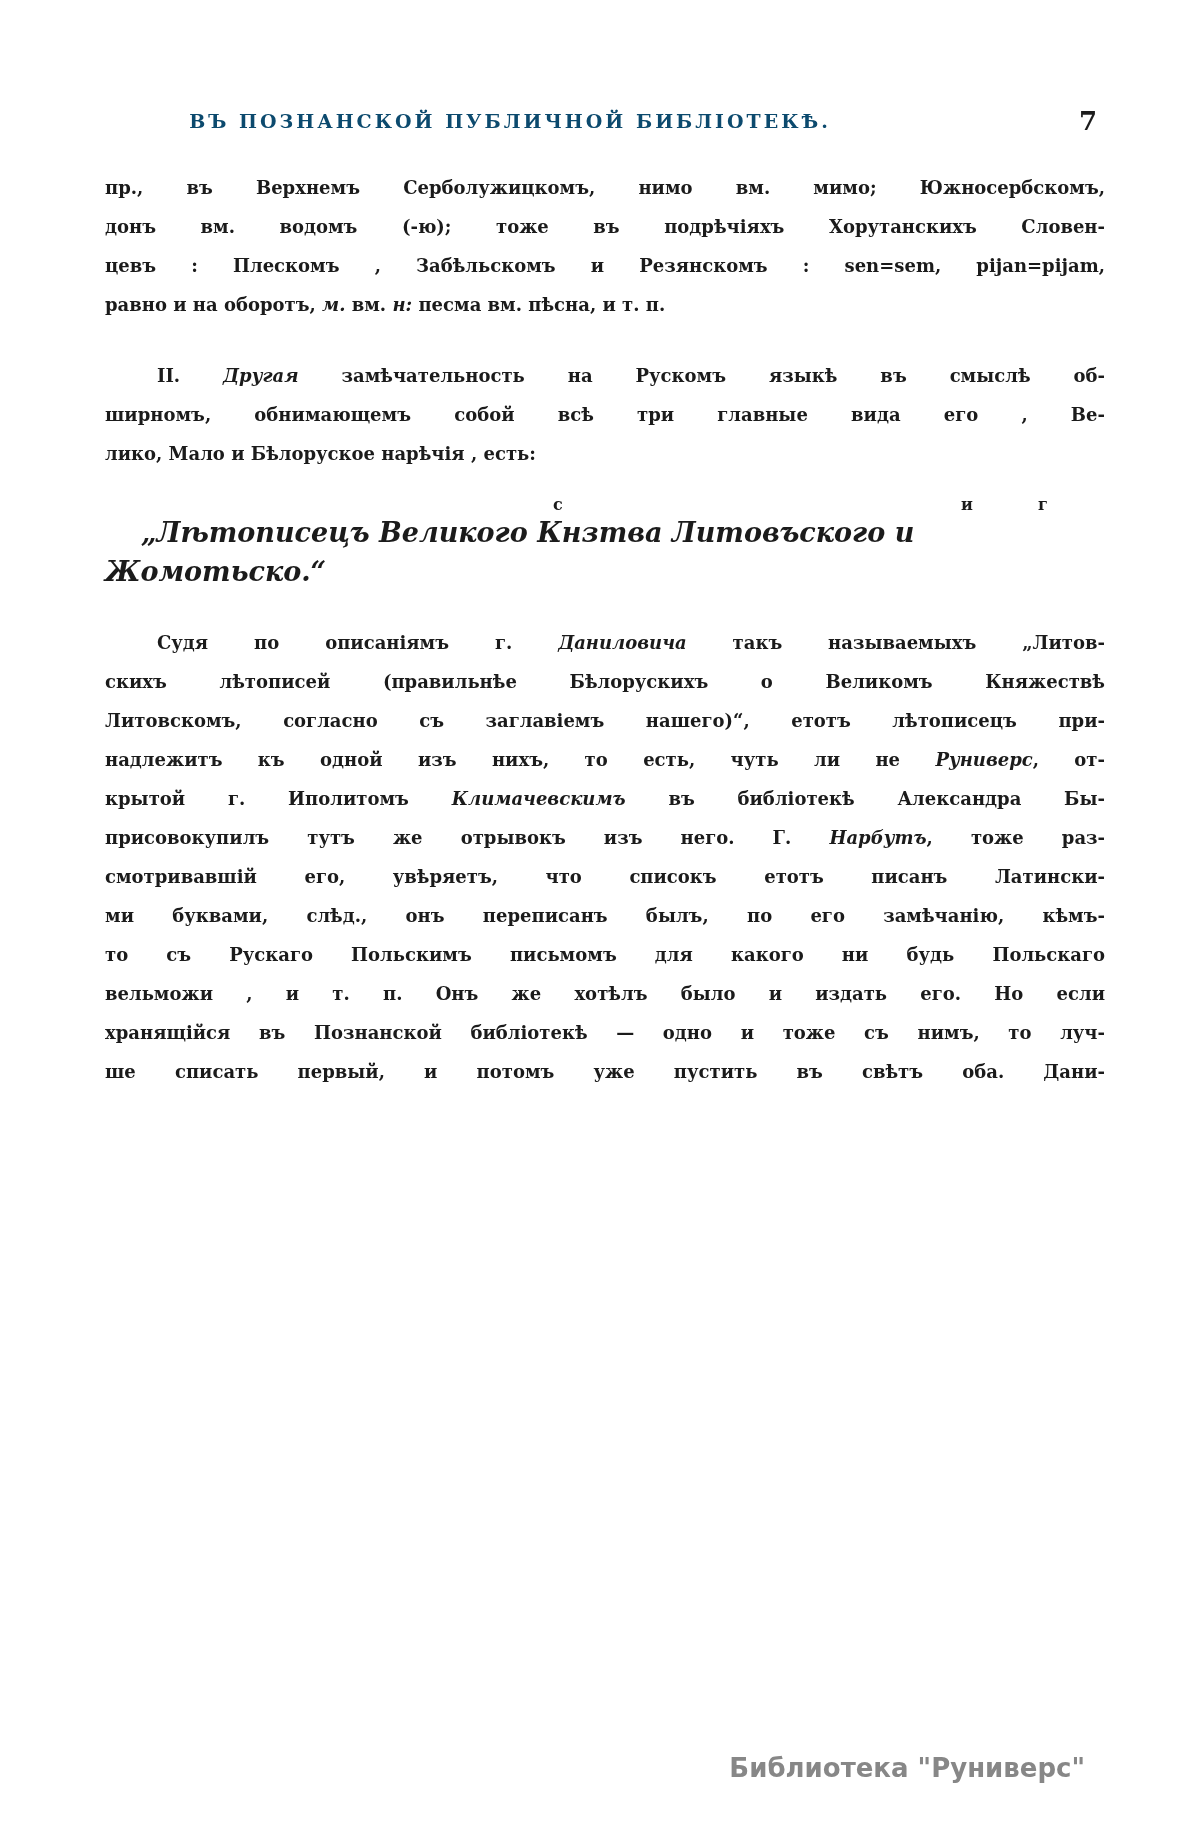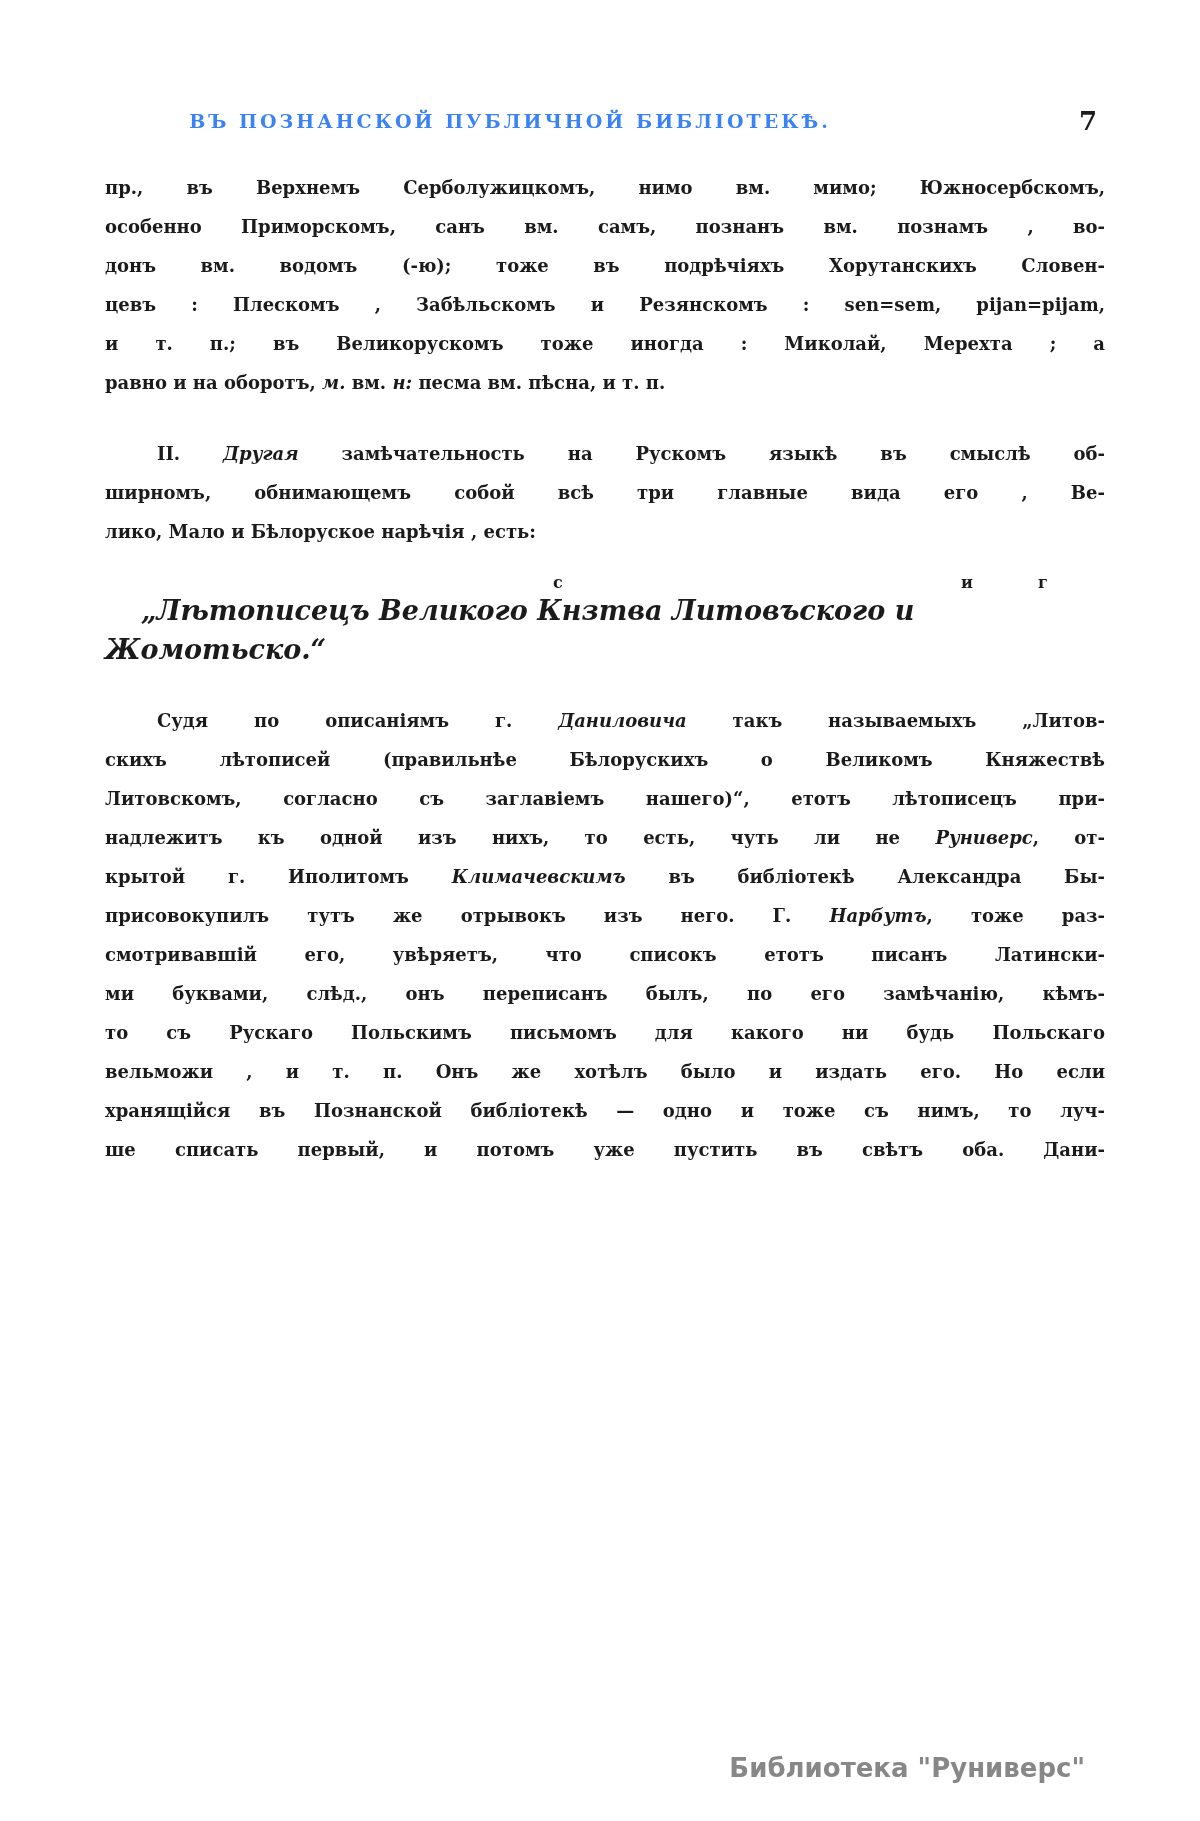--- a/index.html
+++ b/index.html
@@ -20,21 +20,21 @@
     height: 34px;
   }
   .running-title {
     position: absolute;
     left: 75px;
     width: 660px;
     text-align: center;
     font-size: 19px;
     font-weight: bold;
     letter-spacing: 3px;
-    color: #3b82f6;
+    color: #0c4a6e;
     white-space: nowrap;
   }
   .page-number {
     position: absolute;
     right: 8px;
     top: -4px;
     font-size: 26px;
     font-weight: bold;
     color: #1c1c1c;
   }
@@ -91,24 +91,22 @@
 
 <div class="page">
 
   <div class="running-head">
     <div class="running-title">ВЪ ПОЗНАНСКОЙ ПУБЛИЧНОЙ БИБЛІОТЕКѢ.</div>
     <div class="page-number">7</div>
   </div>
 
   <div class="textblock">
       <div class="line ">пр., въ Верхнемъ Серболужицкомъ, нимо вм. мимо; Южносербскомъ,</div>
-      <div class="line ">особенно Приморскомъ, санъ вм. самъ, познанъ вм. познамъ , во-</div>
       <div class="line ">донъ вм. водомъ (-ю); тоже въ подрѣчіяхъ Хорутанскихъ Словен-</div>
       <div class="line ">цевъ : Плескомъ , Забѣльскомъ и Резянскомъ : sen=sem, pijan=pijam,</div>
-      <div class="line ">и т. п.; въ Великорускомъ тоже иногда : Миколай, Мерехта ; а</div>
       <div class="line nj">равно и на оборотъ, <i>м.</i> вм. <i>н:</i> песма вм. пѣсна, и т. п.</div>
       <div class="line ind gap">II. <i>Другая</i> замѣчательность на Рускомъ языкѣ въ смыслѣ об-</div>
       <div class="line ">ширномъ, обнимающемъ собой всѣ три главные вида его , Ве-</div>
       <div class="line nj">лико, Мало и Бѣлоруское нарѣчія , есть:</div>
       <div class="line quote">„Лѣтописецъ Великого Кнзтва Литовъского и Жомотьско.“<span class="sup" style="left: 412px;">с</span><span class="sup" style="left: 820px;">и</span><span class="sup" style="left: 897px;">г</span></div>
       <div class="line ind gap">Судя по описаніямъ г. <i>Даниловича</i> такъ называемыхъ „Литов-</div>
       <div class="line ">скихъ лѣтописей (правильнѣе Бѣлорускихъ о Великомъ Княжествѣ</div>
       <div class="line ">Литовскомъ, согласно съ заглавіемъ нашего)“, етотъ лѣтописецъ при-</div>
       <div class="line ">надлежитъ къ одной изъ нихъ, то есть, чуть ли не <i>Руниверс</i>, от-</div>
       <div class="line ">крытой г. Иполитомъ <i>Климачевскимъ</i> въ библіотекѣ Александра Бы-</div>

